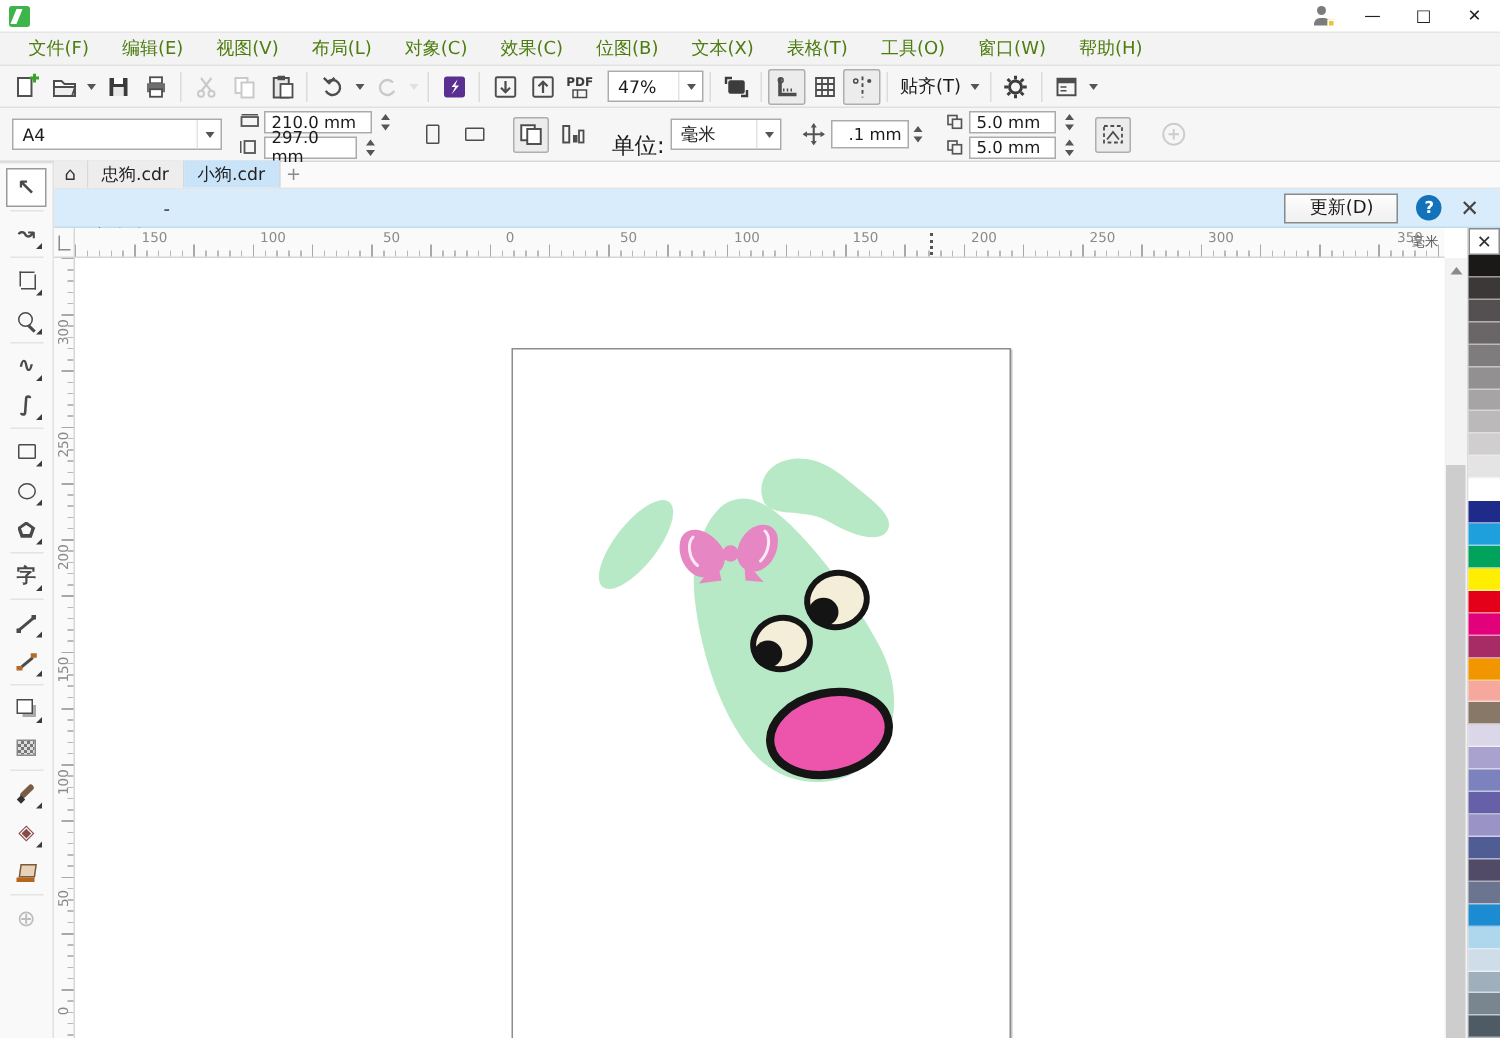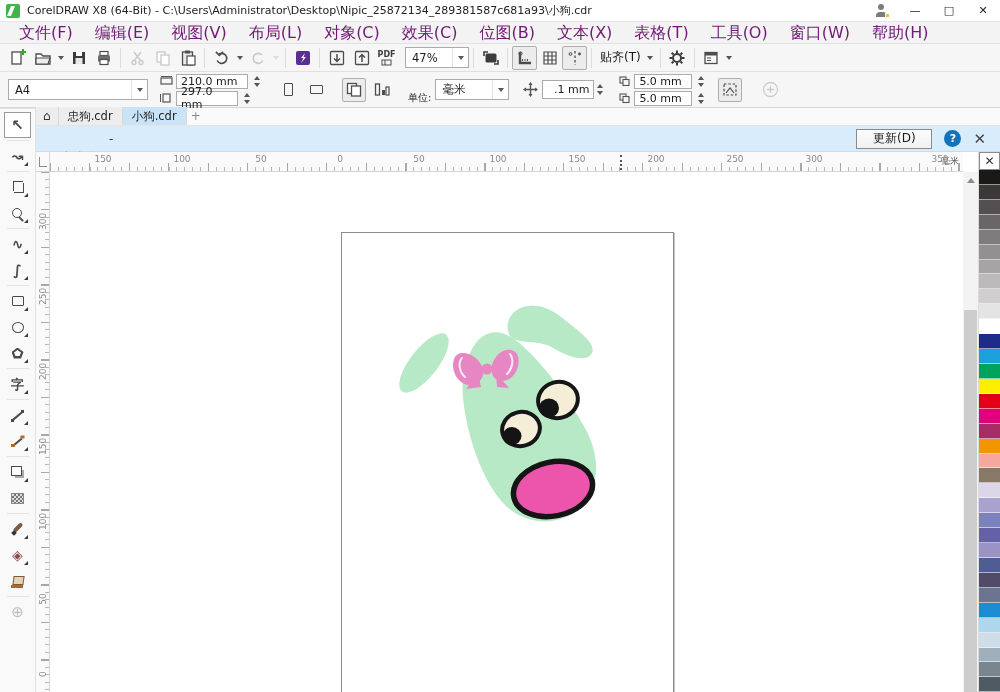--- a/index.html
+++ b/index.html
@@ -14,21 +14,21 @@
   .title-text { font-size:11px; color:#222; white-space:nowrap; overflow:hidden; }
   .tb-spacer { flex:1; }
   .tb-btn { width:34px; height:21px; display:flex; align-items:center; justify-content:center; color:#222; font-size:11px; flex:none; }
   .account-ic { width:13px; height:13px; position:relative; }
   .account-ic::before { content:""; position:absolute; left:3px; top:0; width:6px; height:6px; border-radius:50%; background:#7c7c7c; }
   .account-ic::after { content:""; position:absolute; left:1px; bottom:0; width:11px; height:5px; border-radius:4px 4px 0 0; background:#7c7c7c; }
   .account-badge { position:absolute; right:8px; bottom:3px; width:5px; height:5px; background:#e8c437; border:1px solid #fff; }
 
   
   .menubar { position:absolute; left:0; top:22px; width:100%; height:22px; background:#f3f3f3; border-bottom:1px solid #e2e2e2; display:flex; align-items:center; padding-left:8px; }
-  .menu-item { padding:0 11px; line-height:21px; font-size:16px; color:#701a75; cursor:default;text-align:center; }
+  .menu-item { padding:0 11px; line-height:21px; font-size:12px; color:#4d7c0f; cursor:default;text-align:center; }
 
   
   .stdbar { position:absolute; left:0; top:44px; width:100%; height:28px; background:#f6f6f6; border-bottom:1px solid #e0e0e0; display:flex; align-items:center; padding-left:5px; }
   .ibtn { width:25px; height:24px; display:flex; align-items:center; justify-content:center; flex:none; border:1px solid transparent; border-radius:2px; }
   .ibtn.pressed { border-color:#aeaeae; background:#ececec; }
   .ibtn svg { display:block; }
   .sep { width:1px; height:20px; background:#dcdcdc; margin:0 4px; flex:none; }
   .caret { width:11px; height:24px; display:flex; align-items:center; justify-content:center; flex:none; }
   .caret::after, .combo-arrow::after { content:""; width:0; height:0; border-left:3.5px solid transparent; border-right:3.5px solid transparent; border-top:4px solid #555; }
   .caret.dis::after { border-top-color:#c6c6c6; }
@@ -38,21 +38,21 @@
   .txtbtn { display:flex; align-items:center; height:24px; padding:0 4px; font-size:12px; flex:none; }
   .pdf-label { font-size:8px; font-weight:bold; color:#3c3c3c; letter-spacing:0; }
 
   
   .propbar { position:absolute; left:0; top:72px; width:100%; height:36px; background:#f6f6f6; border-bottom:1px solid #d8d8d8; display:flex; align-items:center; padding-left:8px; }
   .field { border:1px solid #ababab; background:#fff; font-size:11px; display:flex; align-items:center; padding:0 4px; }
   .stack { display:flex; flex-direction:column; justify-content:center; gap:2px; }
   .spin-col { display:flex; flex-direction:column; justify-content:center; gap:3px; margin-left:3px; }
   .tri-u { width:0; height:0; border-left:3px solid transparent; border-right:3px solid transparent; border-bottom:4px solid #555; }
   .tri-d { width:0; height:0; border-left:3px solid transparent; border-right:3px solid transparent; border-top:4px solid #555; }
-  .pb-label { margin:16px 4px 0 14px; font-size:10px; }
+  .pb-label { margin:16px 4px 0 14px; font-size:15px; }
   .pbtn { width:24px; height:24px; border:1px solid transparent; border-radius:2px; display:flex; align-items:center; justify-content:center; flex:none; }
   .pbtn.pressed { border-color:#aeaeae; background:#ececec; }
   .rect-port { width:9px; height:13px; border:1.4px solid #4d4d4d; border-radius:1px; }
   .rect-land { width:13px; height:9px; border:1.4px solid #4d4d4d; border-radius:1px; }
   .dis { opacity:.45; }
 
   
   .tabbar { position:absolute; left:36px; top:108px; right:0; height:18px; background:#fafafa; display:flex; align-items:flex-end; border-bottom:1px solid #e4e4e4; }
   .tab { height:18px; display:flex; align-items:center; padding:0 9px; font-size:11.5px; background:#ededed; border-right:1px solid #d8d8d8; color:#222; }
   .tab.home { padding:0 7px; font-size:12px; color:#333; }
@@ -144,21 +144,20 @@
   .swatch-x { height:18px; flex:none; background:#fff; border:1px solid #8a8a8a; display:flex; align-items:center; justify-content:center; font-size:12px; color:#333; }
   .swatch { flex:1; border-bottom:1px solid rgba(255,255,255,.55); }
 </style>
 </head>
 <body>
 
 <div id="app" data-name="coreldraw-window">
 
   <div class="titlebar" data-name="title-bar">
     <span class="app-logo" data-name="coreldraw-logo-icon"></span>
-    <span class="title-text" data-name="window-title">CorelDRAW X8 (64-Bit) - C:\Users\Administrator\Desktop\Nipic_25872134_289381587c681a93\小狗.cdr</span>
     <span class="tb-spacer" data-name="titlebar-spacer"></span>
     <span class="tb-btn" data-name="account-button" style="position:relative;">
       <span class="account-ic" data-name="account-icon"></span>
       <span class="account-badge" data-name="account-badge"></span>
     </span>
     <span class="tb-btn" data-name="minimize-button">—</span>
     <span class="tb-btn" data-name="maximize-button">□</span>
     <span class="tb-btn" data-name="close-button">✕</span>
   </div>
 

